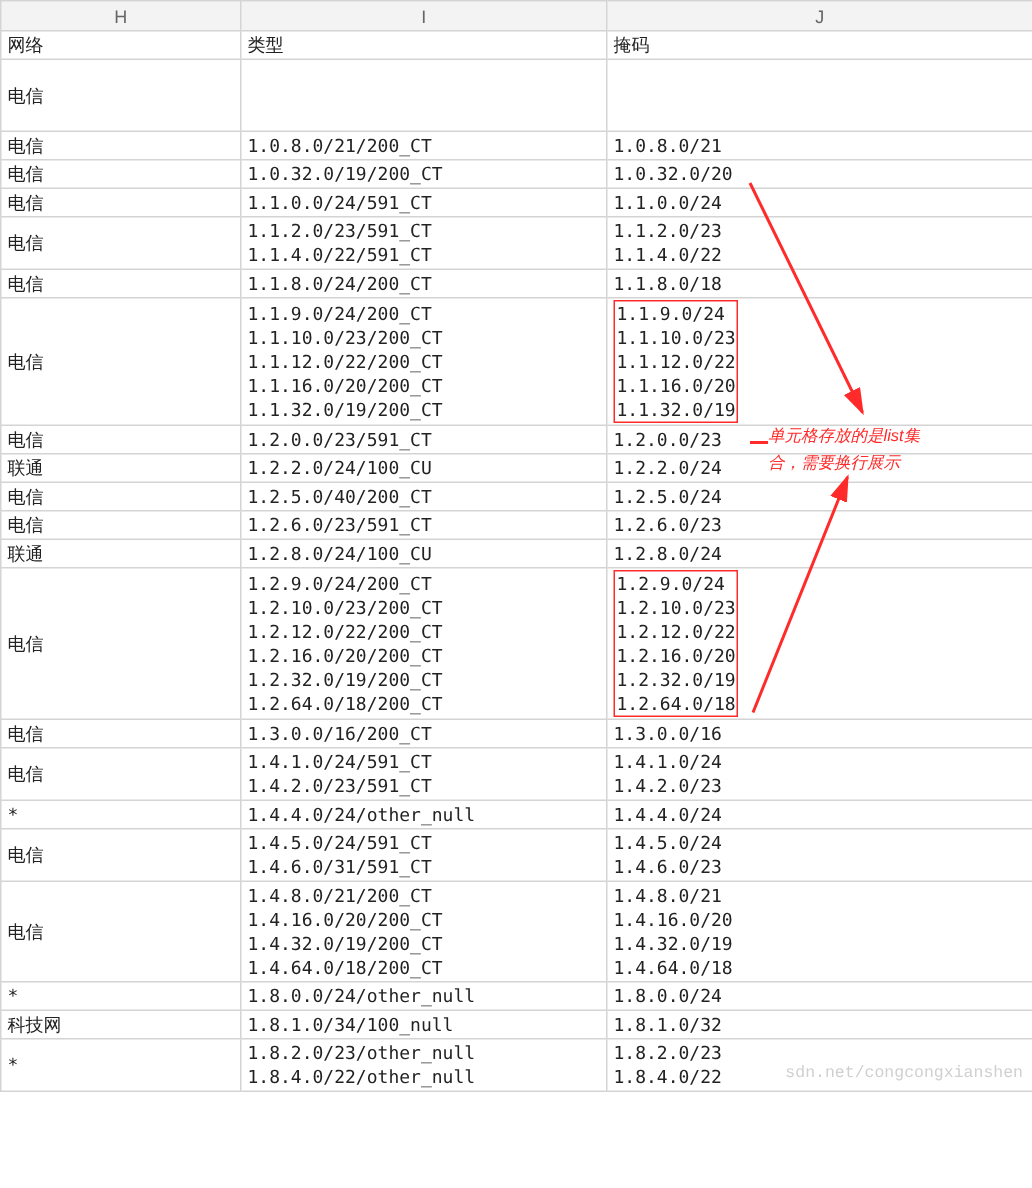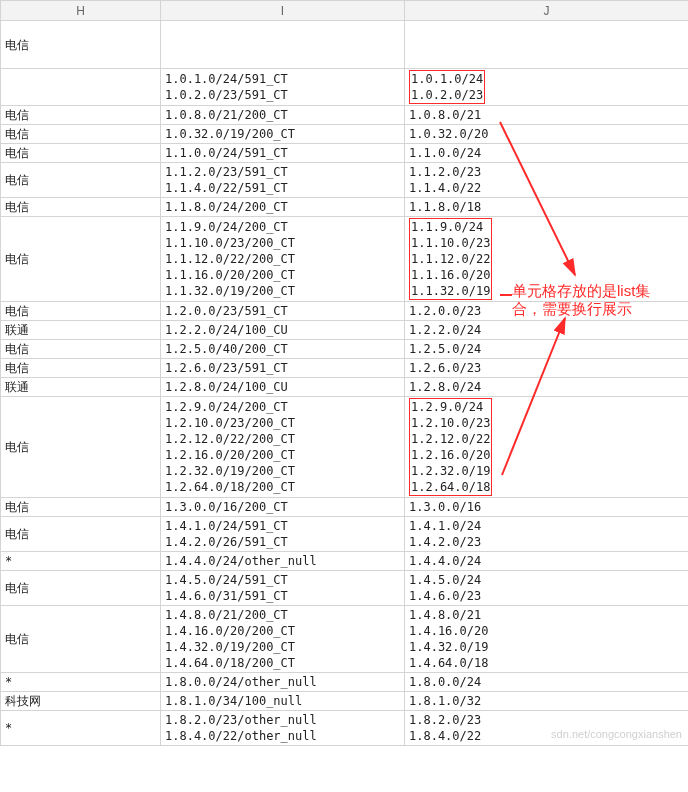--- a/index.html
+++ b/index.html
@@ -45,70 +45,69 @@
   .red-box {
     border: 1px solid #ff2a2a;
     display: inline-block;
     padding: 0 1px;
     line-height: 16px;
   }
   .annotation {
     position: absolute;
     color: #ff2a2a;
     font-family: "SimSun", sans-serif;
-    font-size: 15px;
+    font-size: 11px;
     line-height: 18px;
     z-index: 20;
     text-align: left;
+    font-style: italic;
   }
   svg.arrows {
     position: absolute;
     top: 0; left: 0;
     width: 688px; height: 792px;
     pointer-events: none;
     z-index: 15;
   }
   .watermark {
     position: absolute;
     right: 6px;
     bottom: 6px;
     color: #d0d0d0;
     font-size: 11px;
-    font-family: Liberation Sans, sans-serif;
+    font-family: Liberation Mono, monospace;
     z-index: 5;
   }
 </style>
 </head>
 <body>
 
 <table>
   <colgroup>
       <col class="ch">
       <col class="ci">
       <col class="cj">
     </colgroup>
   <thead>
     <tr>
       <th>H</th>
       <th>I</th>
       <th>J</th>
     </tr>
   </thead>
   <tbody id="tbody">
+    <tr class="header-row">
+      <td class="h">网络</td>
+      <td class="i">类型</td>
+      <td class="j">掩码</td>
+    </tr>
   <tr>
         <td class="h" style="height: 48px;">电信</td>
         <td class="i"></td>
         <td class="j"></td>
-      </tr>
-      <tr>
-        <td class="h"></td>
-        <td class="i">1.0.1.0/24/591_CT
-1.0.2.0/23/591_CT</td>
-        <td class="j"><span class="red-box">1.0.1.0/24
-1.0.2.0/23</span></td>
       </tr>
       <tr>
         <td class="h">电信</td>
         <td class="i">1.0.8.0/21/200_CT</td>
         <td class="j">1.0.8.0/21</td>
       </tr>
       <tr>
         <td class="h">电信</td>
         <td class="i">1.0.32.0/19/200_CT</td>
         <td class="j">1.0.32.0/20</td>
@@ -184,21 +183,21 @@
 1.2.64.0/18</span></td>
       </tr>
       <tr>
         <td class="h">电信</td>
         <td class="i">1.3.0.0/16/200_CT</td>
         <td class="j">1.3.0.0/16</td>
       </tr>
       <tr>
         <td class="h">电信</td>
         <td class="i">1.4.1.0/24/591_CT
-1.4.2.0/26/591_CT</td>
+1.4.2.0/23/591_CT</td>
         <td class="j">1.4.1.0/24
 1.4.2.0/23</td>
       </tr>
       <tr>
         <td class="h">*</td>
         <td class="i">1.4.4.0/24/other_null</td>
         <td class="j">1.4.4.0/24</td>
       </tr>
       <tr>
         <td class="h">电信</td>

